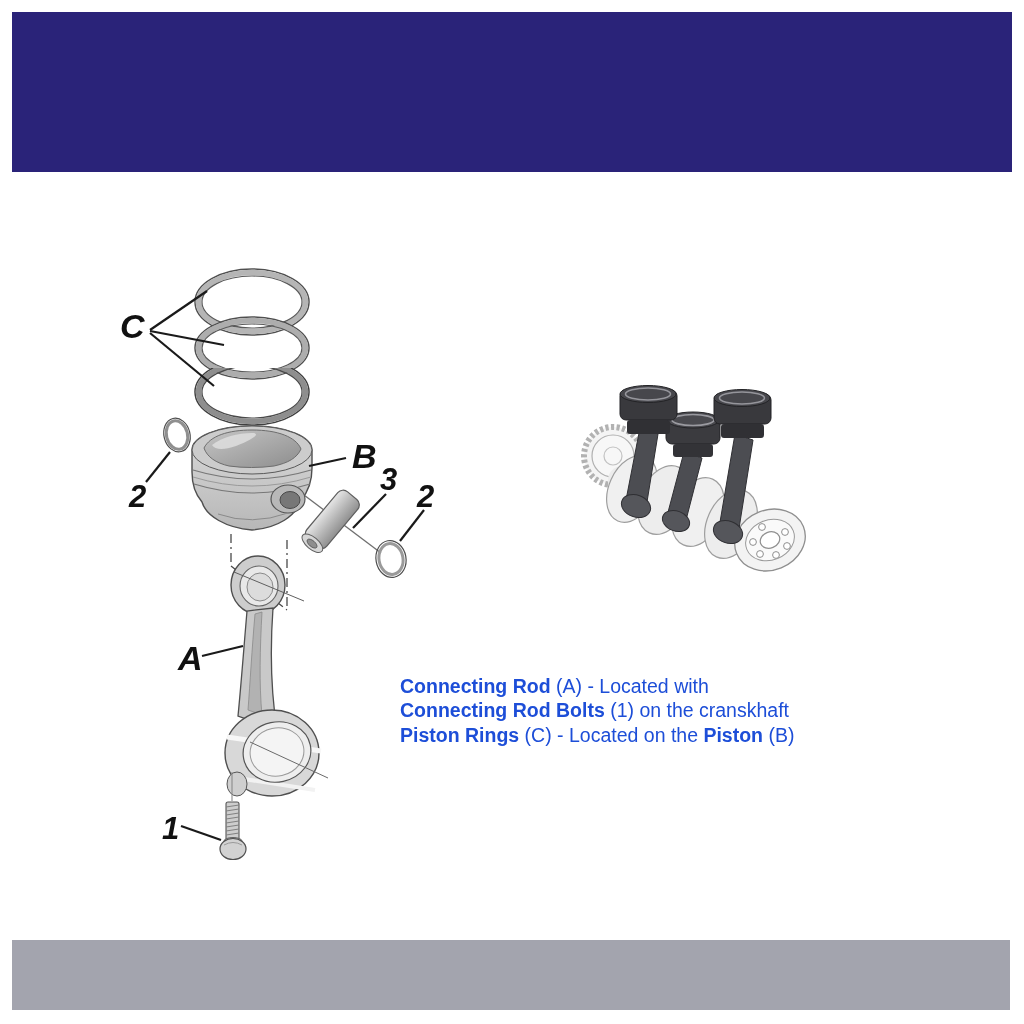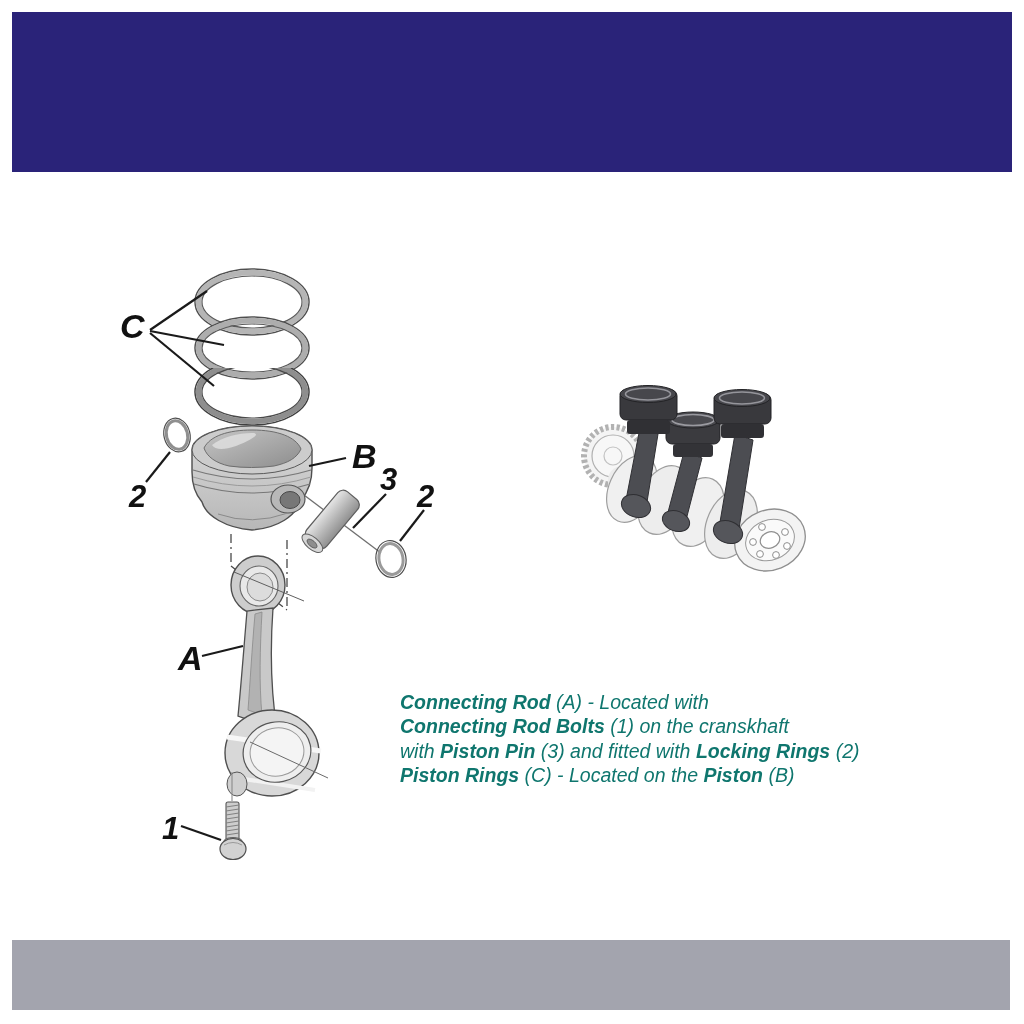--- a/index.html
+++ b/index.html
@@ -4,21 +4,21 @@
 <style>
   html,body{margin:0;padding:0;background:#ffffff;}
   .page{position:relative;width:1024px;height:1024px;background:#ffffff;overflow:hidden;
         font-family:"Liberation Sans",sans-serif;}
   .banner-top{position:absolute;left:12px;top:12px;width:1000px;height:160px;background:#2a2379;}
   .banner-bottom{position:absolute;left:12px;top:940px;width:998px;height:70px;background:#a3a4ae;}
   .diagram-svg{position:absolute;left:0;top:0;width:1024px;height:1024px;}
   .lbl{font-family:"Liberation Sans",sans-serif;font-weight:bold;font-style:italic;fill:#111111;}
   .lbl-letter{font-size:34px;}
   .lbl-digit{font-size:31px;}
-  .caption{position:absolute;left:400px;top:690px;width:520px;color:#0f766e;font-style:italic;}
+  .caption{position:absolute;left:400px;top:674px;width:520px;color:#1d4ed8;}
   .caption p{margin:0;font-size:19.5px;line-height:24.3px;white-space:pre;}
   .caption .b{font-weight:bold;}
 </style>
 </head>
 <body>
 
 <div class="page">
 
   <div class="banner-top"></div>
 
@@ -205,19 +205,18 @@
         <ellipse cx="742" cy="398" rx="28" ry="8.5" fill="#47474c" stroke="#232326"></ellipse>
         <ellipse cx="742" cy="398" rx="22.5" ry="6" fill="none" stroke="#95959b" stroke-width="1.6"></ellipse>
         <rect x="721" y="424" width="43" height="14" rx="3" fill="#303034"></rect>
       </g>
     </g>
   </svg>
 
   <div class="caption">
     <p><span class="b">Connecting Rod</span><span> (A) - Located with</span></p>
     <p><span class="b">Connecting Rod Bolts</span><span> (1) on the cranskhaft</span></p>
-    <p><span>with </span><span class="b">Piston Pin</span><span> (3) and fitted with </span><span class="b">Locking Rings</span><span> (2)</span></p>
     <p><span class="b">Piston Rings</span><span> (C) - Located on the </span><span class="b">Piston</span><span> (B)</span></p>
   </div>
 
   <div class="banner-bottom"></div>
 
 </div>
 
 </body></html>

